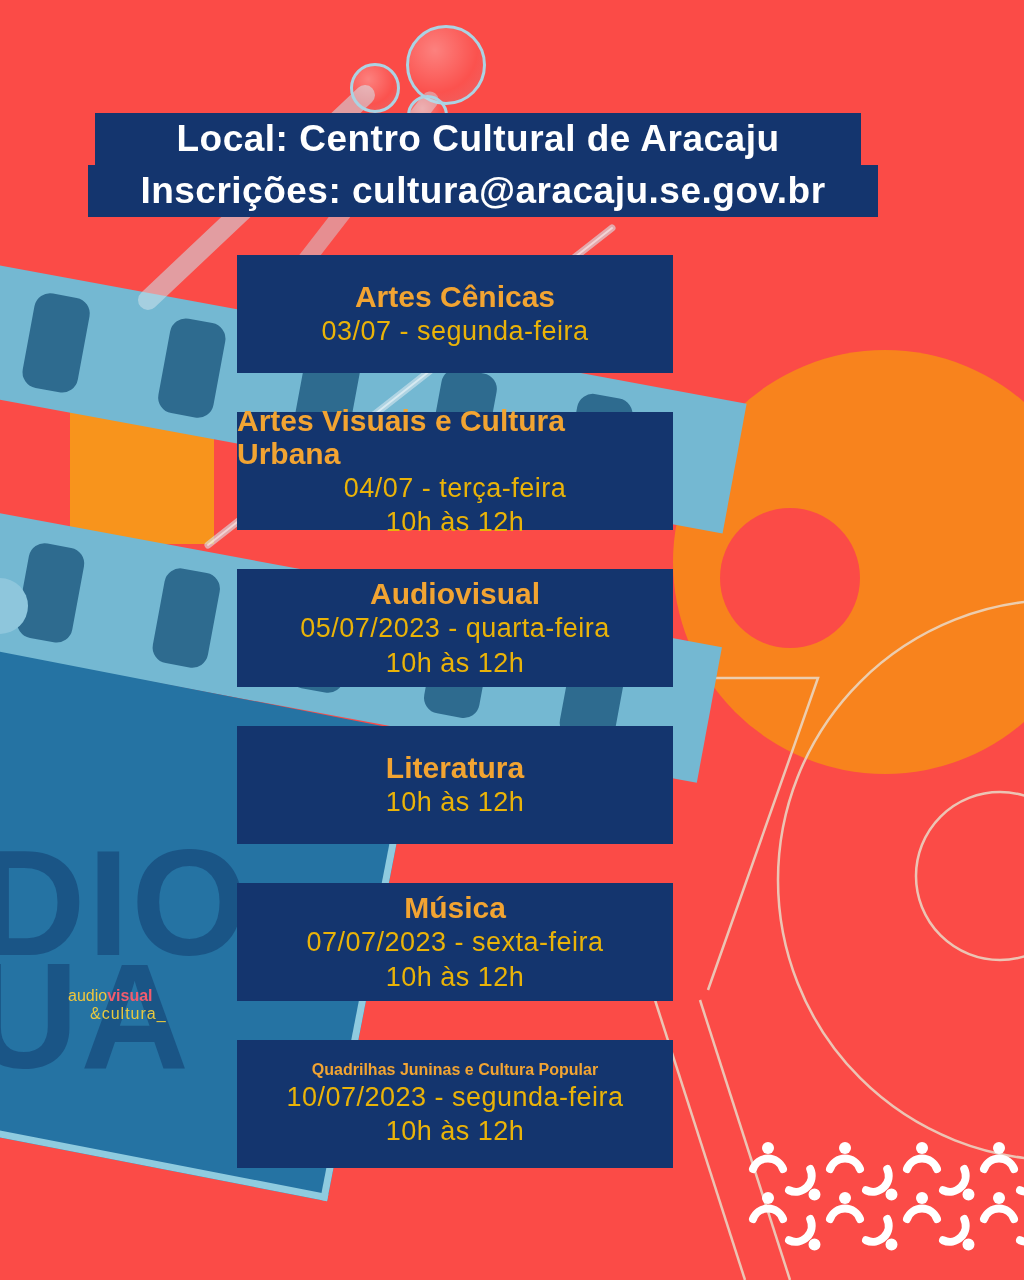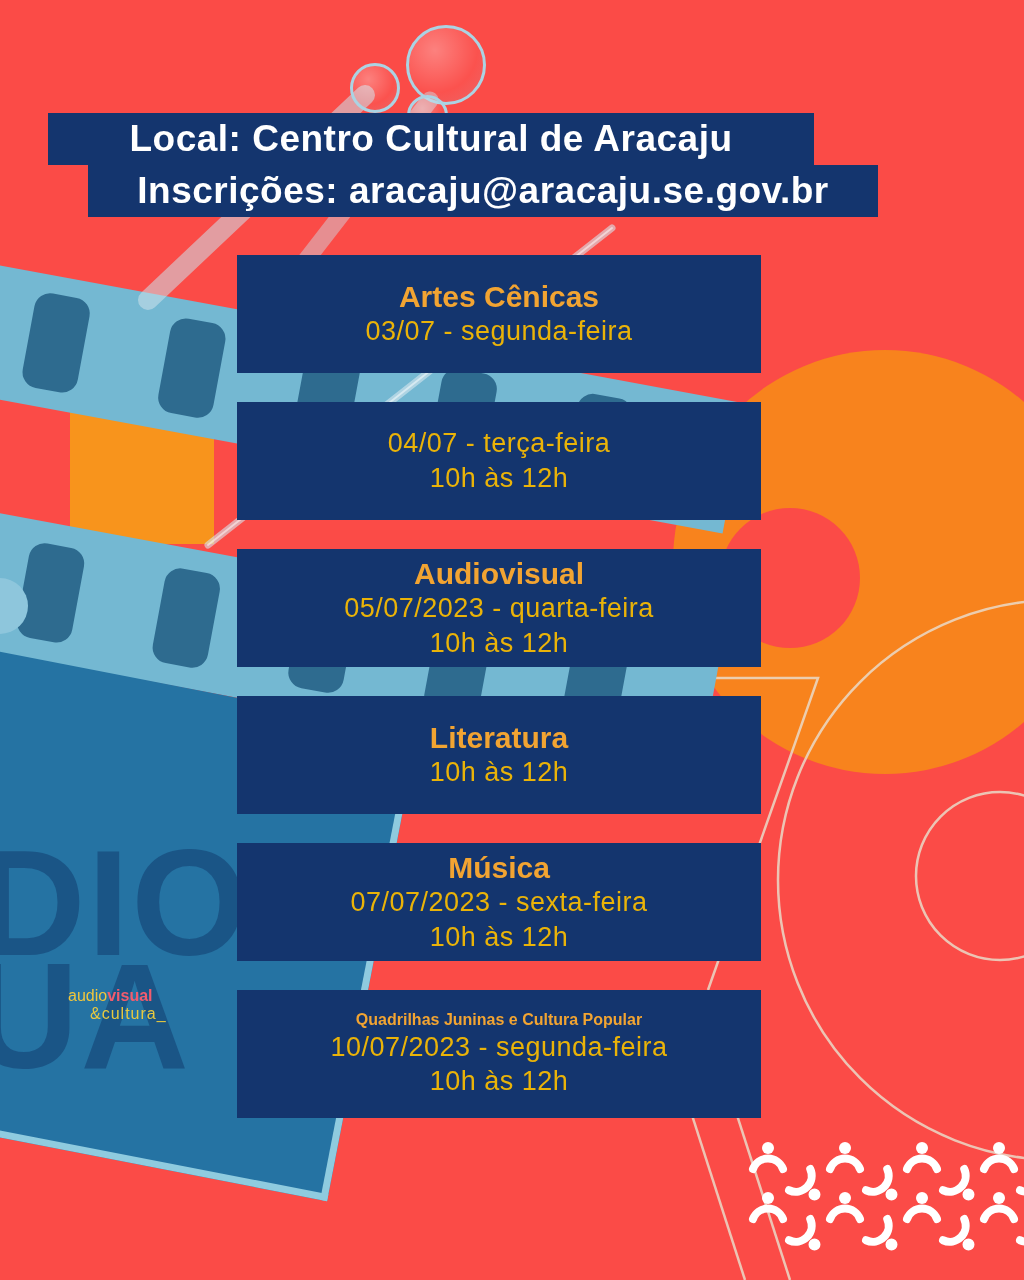--- a/index.html
+++ b/index.html
@@ -49,26 +49,26 @@
   .logo .l-audio{color:#F0C63C;font-weight:400;}
   .logo .l-visual{color:#F25C6E;}
   .logo .l-cultura{color:#E8C93F;display:block;margin:2px 0 0 22px;font-weight:400;letter-spacing:1px;}
   
   .header{position:absolute;z-index:5;left:0;top:113px;width:1024px;}
   .hbar{
     background:#14356E;color:#FFFFFF;font-weight:bold;font-size:37px;
     display:flex;align-items:center;justify-content:center;height:52px;
     letter-spacing:0.5px;white-space:nowrap;
   }
-  .hbar1{margin-left:48px;width:766px;}
+  .hbar1{margin-left:95px;width:766px;}
   .hbar2{margin-left:88px;width:790px;}
   
   .cards{
-    position:absolute;z-index:5;left:237px;top:255px;width:524px;
-    display:flex;flex-direction:column;gap:29px;
+    position:absolute;z-index:5;left:237px;top:255px;width:436px;
+    display:flex;flex-direction:column;gap:39px;
   }
   .card{
     background:#14356E;height:118px;display:flex;flex-direction:column;
     align-items:center;justify-content:center;gap:3px;color:#fff;
   }
   .card:last-child{height:128px;}
   .card-title{color:#F2A432;font-weight:bold;font-size:30px;line-height:1.1;}
   .card:last-child .card-title{font-size:16px;}
   .card-date,.card-time{font-size:27px;font-weight:400;letter-spacing:0.5px;line-height:1.15;color:#eab308;}
 </style>
@@ -155,31 +155,32 @@
   <div class="logo">
     <span class="l-audio">audio</span><span class="l-visual">visual</span>
     <span class="l-cultura">&amp;cultura_</span>
   </div>
 
   <div class="header">
     <div class="hbar hbar1">
       <span>Local: Centro Cultural de Aracaju</span>
     </div>
     <div class="hbar hbar2">
-      <span>Inscrições: aracaju@aracaju.se.gov.br</span>
+      <span>Inscrições: cultura@aracaju.se.gov.br</span>
     </div>
   </div>
 
   <div class="cards" id="cards">
     <div class="card">
       <div class="card-title">Artes Cênicas</div>
       <div class="card-date">03/07 - segunda-feira</div>
     </div>
 
     <div class="card">
+      <div class="card-title">Artes Visuais e Cultura Urbana</div>
       <div class="card-date">04/07 - terça-feira</div>
       <div class="card-time">10h às 12h</div>
     </div>
 
     <div class="card">
       <div class="card-title">Audiovisual</div>
       <div class="card-date">05/07/2023 - quarta-feira</div>
       <div class="card-time">10h às 12h</div>
     </div>
 

